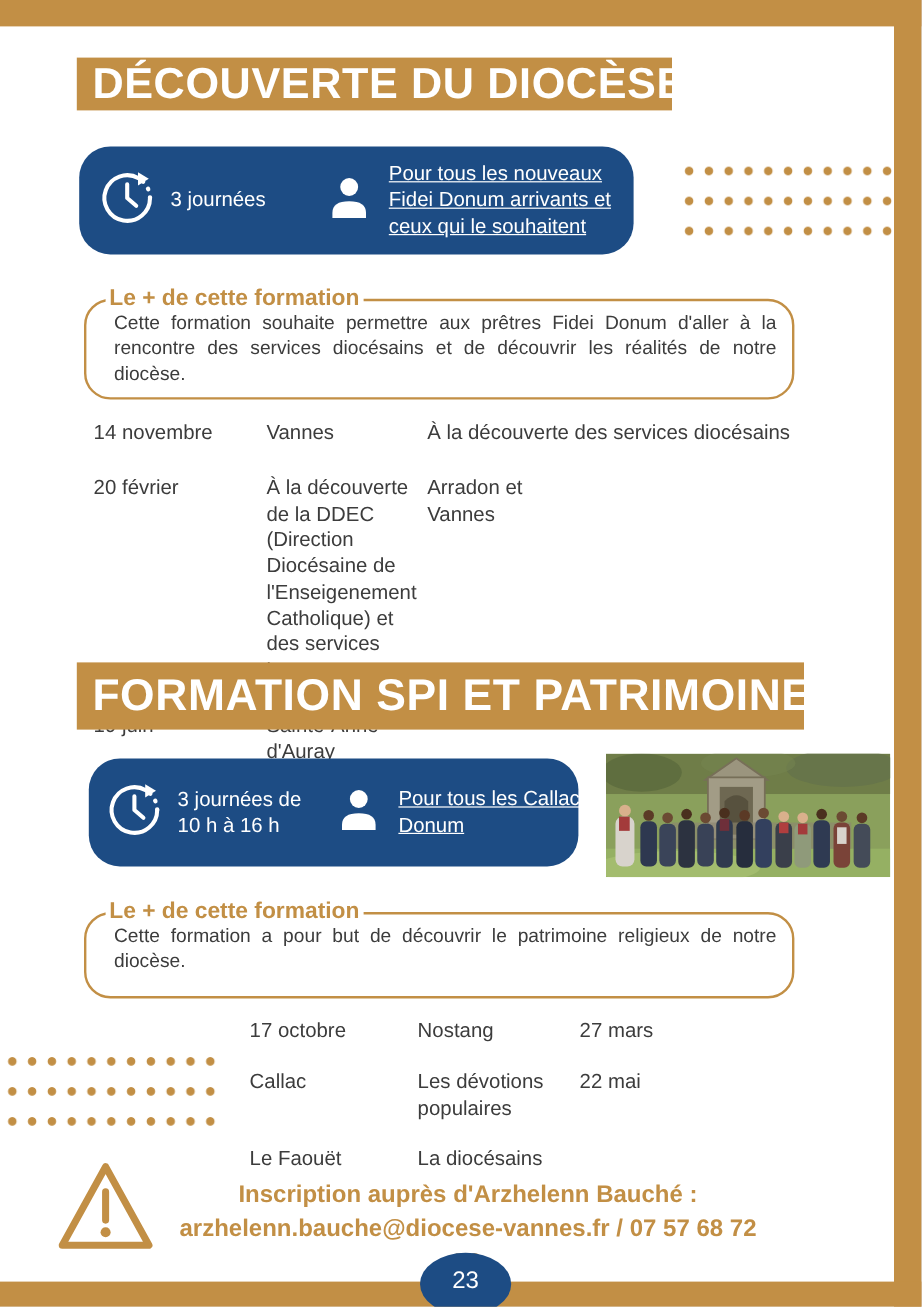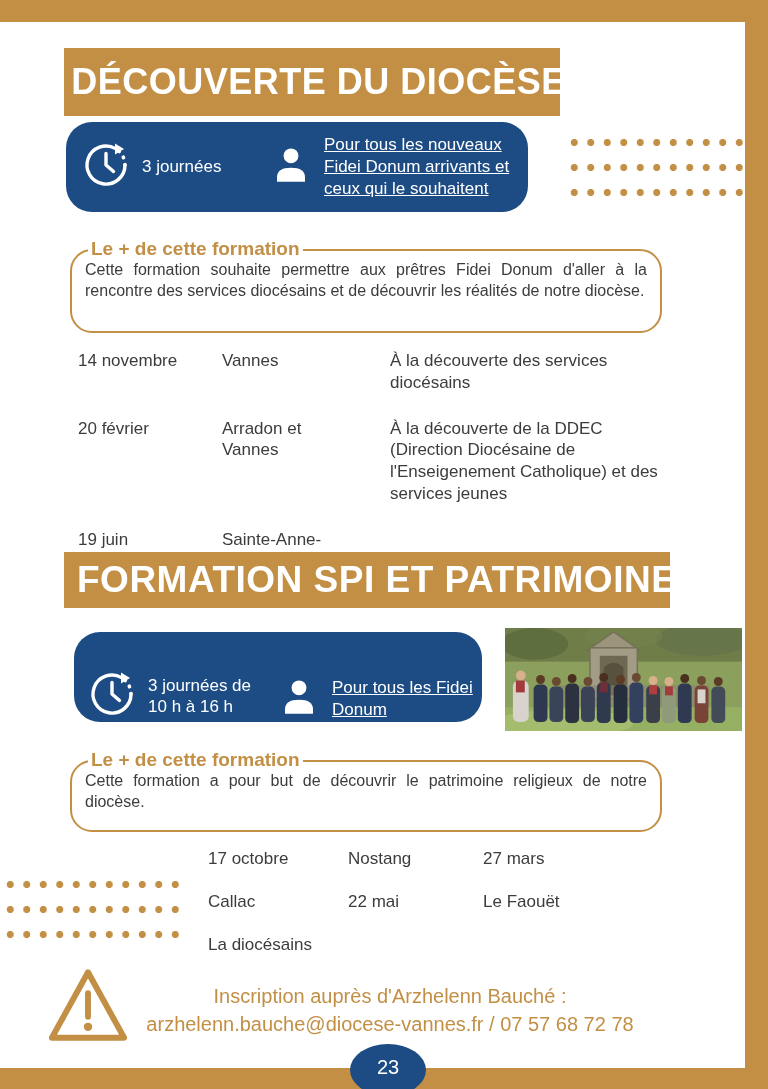--- a/index.html
+++ b/index.html
@@ -9,72 +9,72 @@
   
   .strip{position:absolute;background:#C28F45;}
   .strip-top{left:0;top:0;width:768px;height:22px;}
   .strip-right{right:0;top:0;width:23px;height:1089px;}
   .strip-bottom{left:0;top:1068px;width:768px;height:21px;}
 
   
   .banner{position:absolute;background:#C28F45;color:#fff;font-weight:bold;
           display:flex;align-items:center;padding-left:13px;box-sizing:border-box;
           letter-spacing:.5px;white-space:nowrap;}
-  .banner1{left:64px;top:48px;width:496px;height:68px;font-size:36px;justify-content:center;}
+  .banner1{left:64px;top:48px;width:496px;height:44px;font-size:36px;}
   .banner2{left:64px;top:552px;width:606px;height:56px;font-size:37px;}
 
   
   .infobox{position:absolute;background:#1D4C84;border-radius:26px;color:#fff;
            display:flex;align-items:center;box-sizing:border-box;}
   .infobox1{left:66px;top:122px;width:462px;height:90px;padding:0 16px;}
-  .infobox2{left:74px;top:632px;width:408px;height:90px;padding:0 14px;align-items:flex-end;}
+  .infobox2{left:74px;top:632px;width:408px;height:90px;padding:0 14px;}
   .ib-item{display:flex;align-items:center;}
   .ib-icon{flex:0 0 auto;}
   .duration-label{font-size:17px;margin-left:12px;line-height:1.25;}
   .audience-label{font-size:17px;margin-left:12px;line-height:1.3;text-decoration:underline;}
   .infobox1 .duration-label{width:110px;}
   .infobox1 .audience-label{width:212px;}
   .infobox2 .duration-label{width:118px;}
   .infobox2 .audience-label{width:158px;}
   .infobox1 .ib-person{margin-left:18px;}
   .infobox2 .ib-person{margin-left:12px;}
 
   
   .dots{position:absolute;
         background-image:radial-gradient(circle,#C28F45 3.2px,rgba(0,0,0,0) 3.9px);
         background-size:16.5px 25px;}
   .dots-top-right{left:566px;top:130px;width:182px;height:74px;}
   .dots-bottom-left{left:2px;top:872px;width:182px;height:74px;}
 
   
-  .formbox{position:absolute;border:2.5px solid #C28F45;border-radius:22px;box-sizing:border-box;}
+  .formbox{position:absolute;border:2.5px solid #C28F45;border-radius:22px;box-sizing:border-box;padding-left:10px;}
   .formbox1{left:70px;top:249px;width:592px;height:84px;}
   .formbox2{left:70px;top:760px;width:592px;height:72px;}
   .formbox .legend{position:absolute;top:-13px;left:16px;background:#fff;padding:0 3px;
                    color:#C28F45;font-weight:bold;font-size:19px;white-space:nowrap;}
   .formbox .formtext{padding:8px 13px 0 13px;font-size:16px;color:#3c3c3c;
                      text-align:justify;line-height:1.33;}
 
   
   .sched{position:absolute;display:grid;color:#3c3c3c;font-size:17px;line-height:1.28;}
   .sched1{left:78px;top:350px;width:586px;grid-template-columns:144px 134px 1fr;row-gap:24px;}
   .sched2{left:208px;top:848px;width:478px;grid-template-columns:140px 135px 1fr;row-gap:21px;}
   .sched .cell{display:flex;align-items:flex-start;}
   .sched .cell > span{display:block;}
   .sched1 .col-place{max-width:112px;}
-  .sched1 .col-theme{max-width:308px;margin-left:34px;}
+  .sched1 .col-theme{max-width:308px;}
 
   
   .photo{position:absolute;left:505px;top:628px;width:237px;height:103px;overflow:hidden;}
   .photo svg{display:block;width:100%;height:100%;}
 
   
   .warning{position:absolute;left:46px;top:966px;width:84px;height:78px;}
   .inscription{position:absolute;left:140px;top:982px;width:500px;text-align:center;
-               color:#C28F45;font-weight:normal;font-size:20px;line-height:1.4;}
+               color:#C28F45;font-weight:bold;font-size:20px;line-height:1.4;}
 
   
   .page-tab{position:absolute;left:350px;top:1044px;width:76px;height:52px;background:#1D4C84;
             border-radius:50%;color:#fff;font-size:20px;display:flex;align-items:flex-start;
             justify-content:center;padding-top:12px;box-sizing:border-box;}
 </style>
 </head>
 <body>
 
 <div class="page">
@@ -125,24 +125,24 @@
         <span class="col-place">Vannes</span>
       </div>
     <div class="cell">
         <span class="col-theme">À la découverte des services diocésains</span>
       </div>
 
     <div class="cell">
         <span>20 février</span>
       </div>
     <div class="cell">
+        <span class="col-theme">À la découverte de la DDEC (Direction Diocésaine de l'Enseigenement Catholique) et des services jeunes</span>
+      </div>
+    <div class="cell">
         <span class="col-place">Arradon et Vannes</span>
-      </div>
-    <div class="cell">
-        <span class="col-theme">À la découverte de la DDEC (Direction Diocésaine de l'Enseigenement Catholique) et des services jeunes</span>
       </div>
 
     <div class="cell">
         <span>19 juin</span>
       </div>
     <div class="cell">
         <span class="col-place">Sainte-Anne-d'Auray</span>
       </div>
   </div>
 
@@ -162,21 +162,21 @@
       </span>
       <span class="duration-label">3 journées de 10 h à 16 h</span>
     </div>
     <div class="ib-item ib-person">
       <span class="ib-icon">
         <svg width="42" height="42" viewBox="0 0 48 48" fill="#fff">
           <circle cx="24" cy="13.5" r="8.5"></circle>
           <path d="M8 43 L8 38 Q8 27 24 27 Q40 27 40 38 L40 43 Z"></path>
         </svg>
       </span>
-      <span class="audience-label">Pour tous les Fidei Donum</span>
+      <span class="audience-label">Pour tous les Callac Donum</span>
     </div>
   </div>
 
   <div class="photo">
     <svg viewBox="0 0 240 104" preserveAspectRatio="none">
       <rect x="0" y="0" width="240" height="104" fill="#8aa05c"></rect>
       <rect x="0" y="0" width="240" height="34" fill="#6f7d48"></rect>
       <ellipse cx="30" cy="16" rx="34" ry="16" fill="#5f6e3f"></ellipse>
       <ellipse cx="200" cy="12" rx="48" ry="16" fill="#67754a"></ellipse>
       <ellipse cx="120" cy="8" rx="40" ry="12" fill="#76855082"></ellipse>
@@ -239,20 +239,23 @@
     <div class="cell">
         <span>Nostang</span>
       </div>
 
     <div class="cell">
         <span>27 mars</span>
       </div>
     <div class="cell">
         <span>Callac</span>
       </div>
+    <div class="cell">
+        <span>Les dévotions populaires</span>
+      </div>
 
     <div class="cell">
         <span>22 mai</span>
       </div>
     <div class="cell">
         <span>Le Faouët</span>
       </div>
     <div class="cell">
         <span>La diocésains</span>
       </div>

